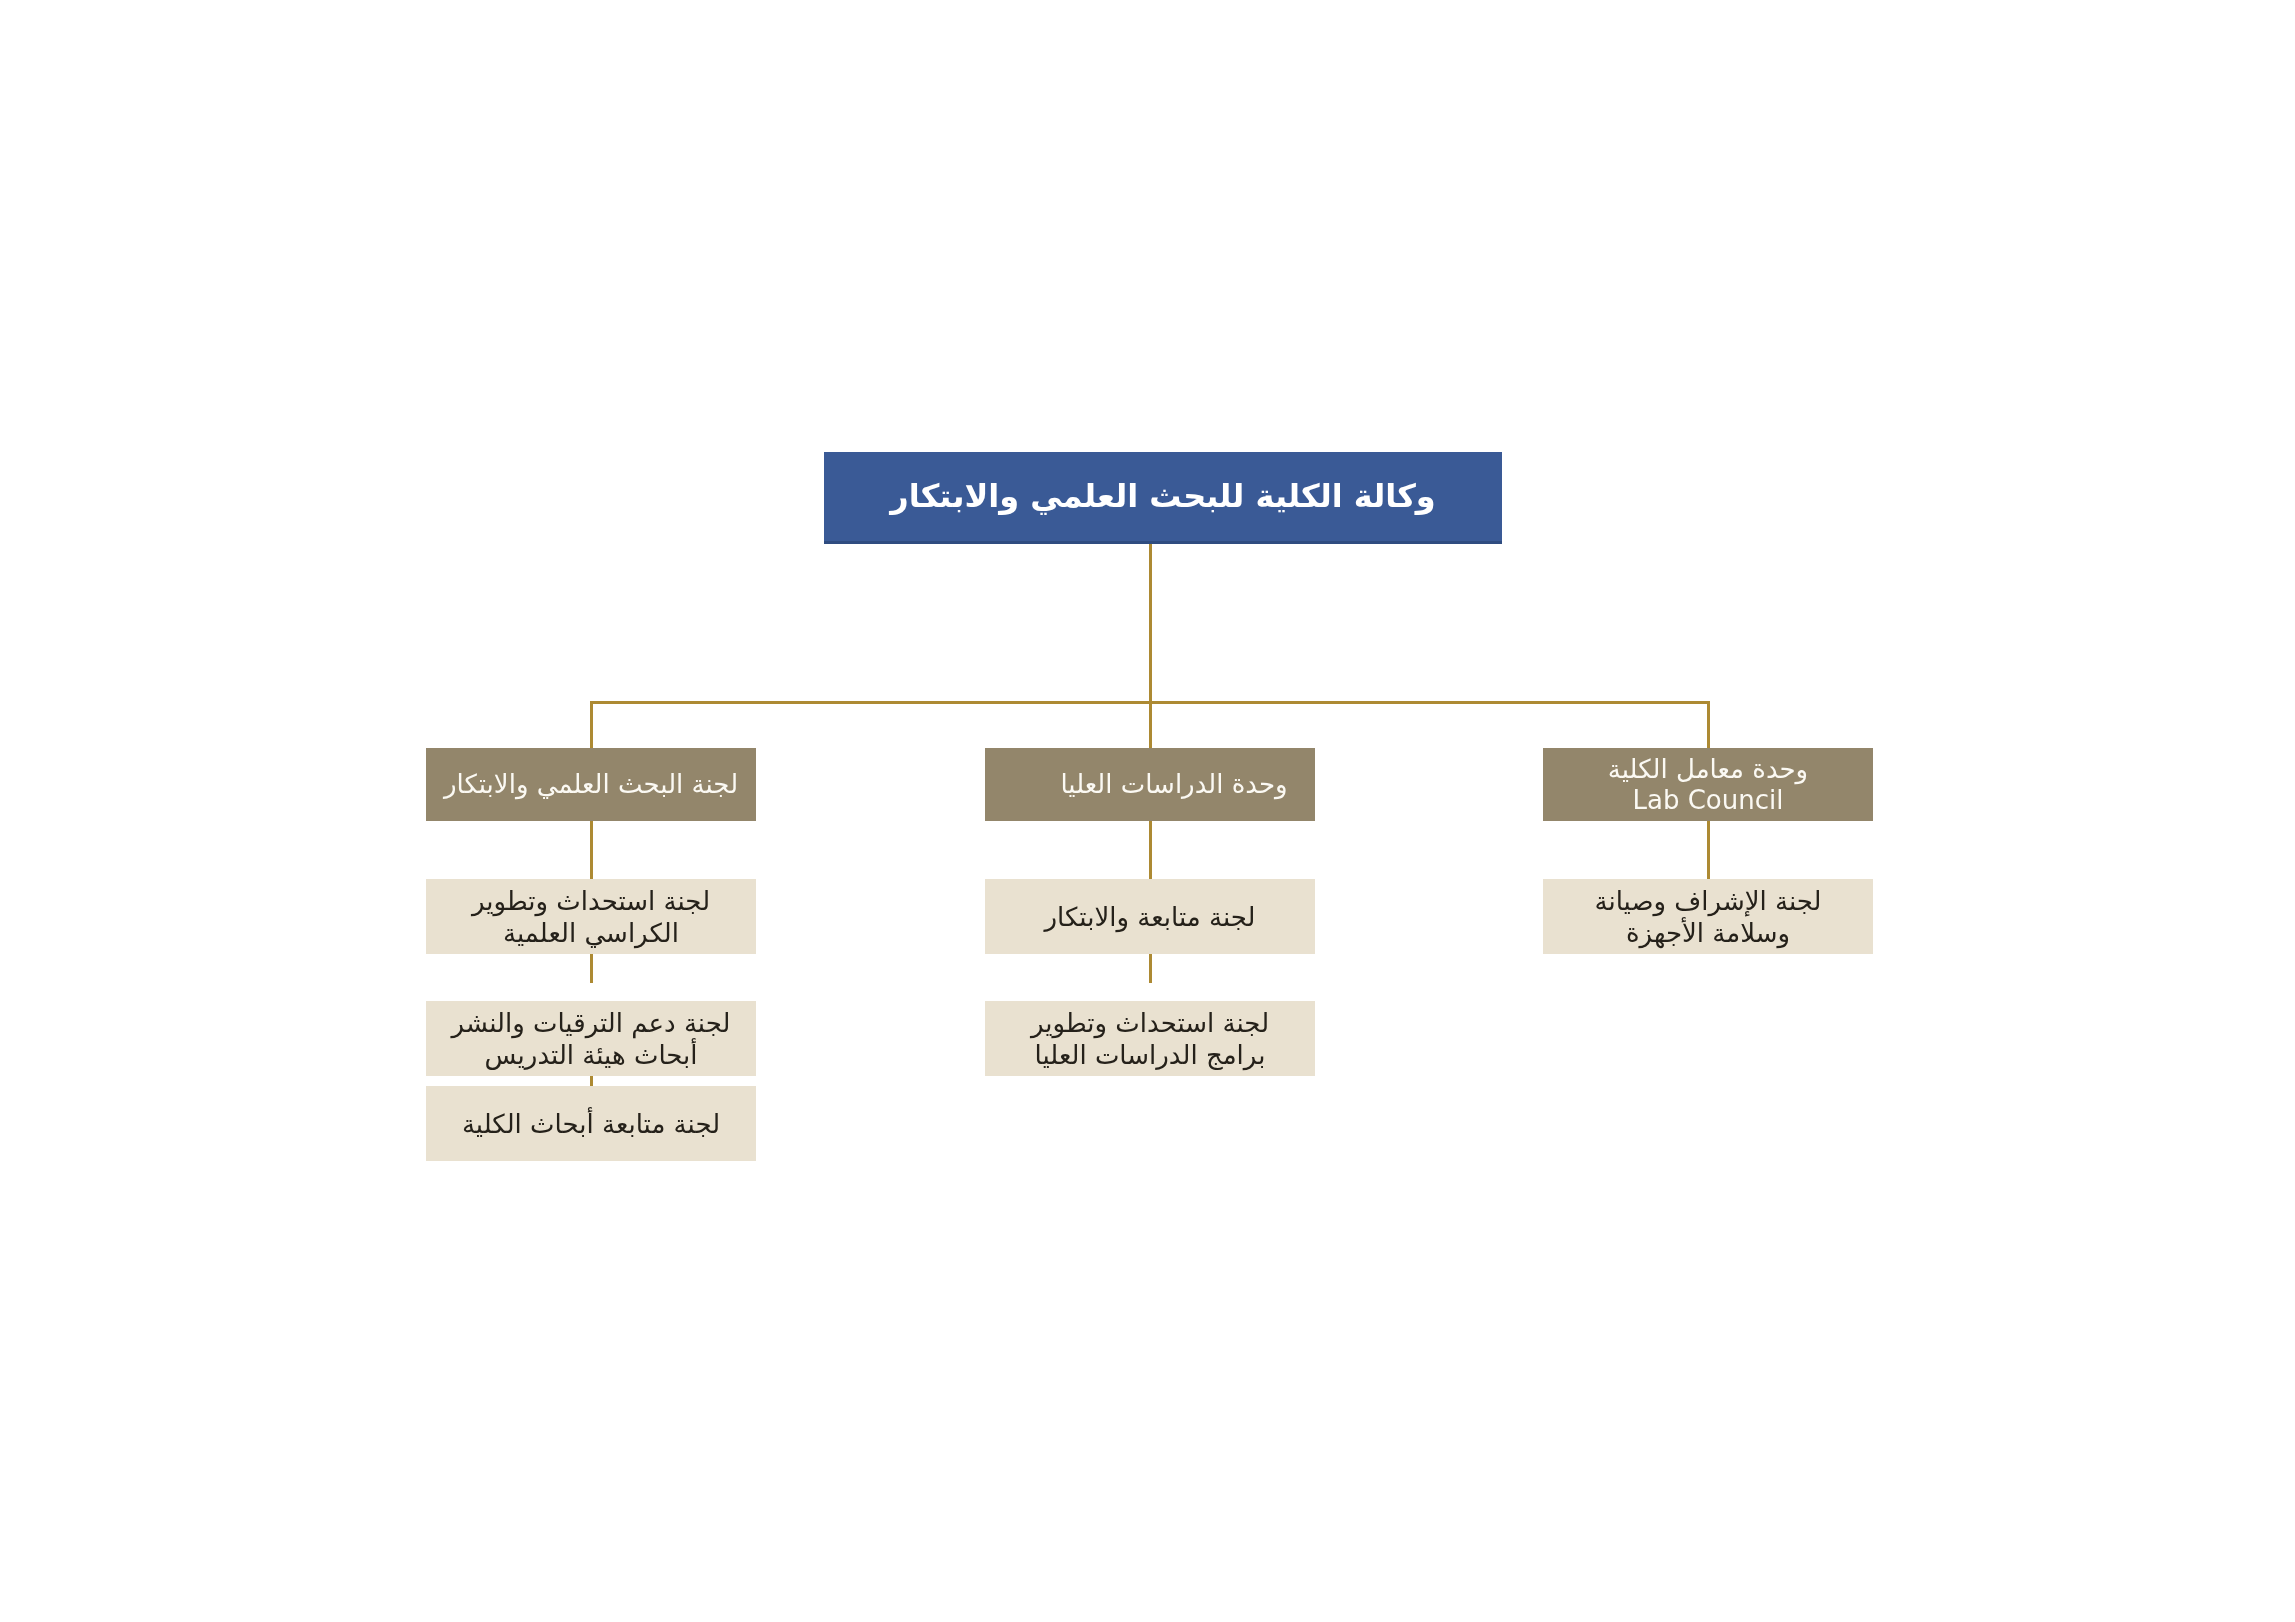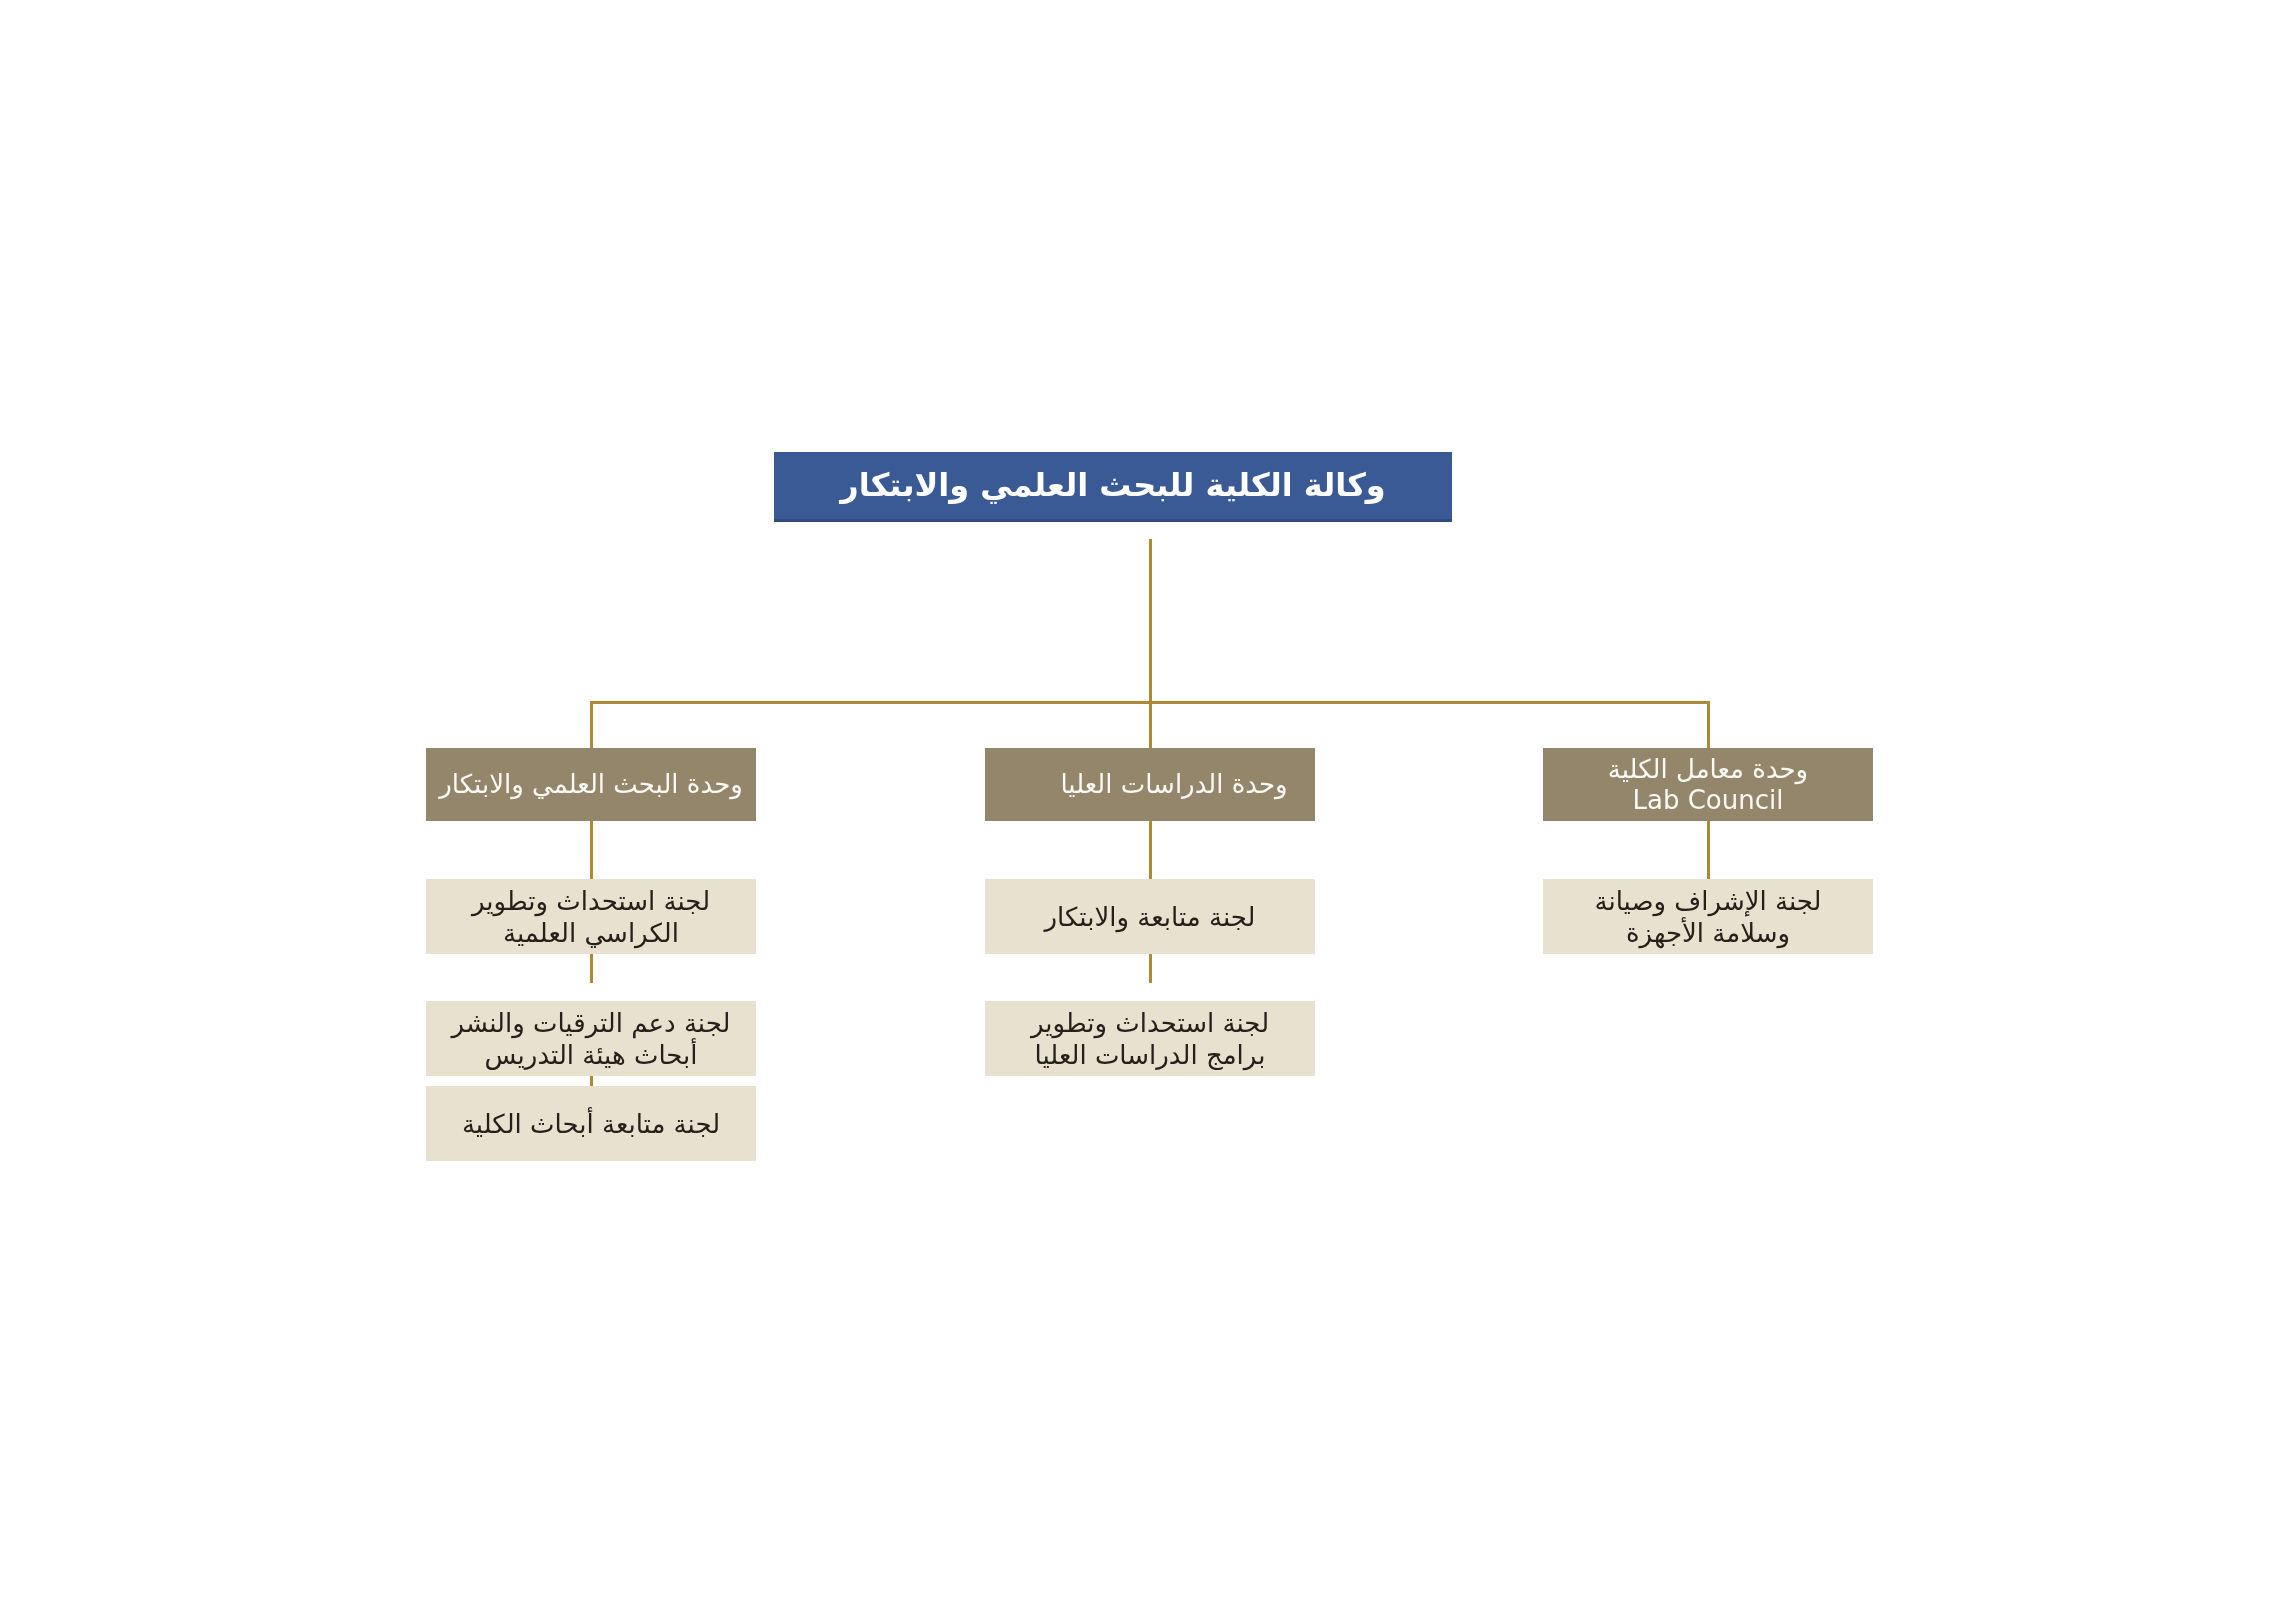--- a/index.html
+++ b/index.html
@@ -11,21 +11,21 @@
     overflow:hidden;
   }
   .box{
     position:absolute;
     display:flex;flex-direction:column;
     align-items:center;justify-content:center;
     text-align:center;
     box-sizing:border-box;
   }
   .root-box{
-    left:774px;top:452px;width:678px;height:70px;
+    left:824px;top:452px;width:678px;height:92px;
     background:#3A5A96;
     border-bottom:3.3px solid #2F4C80;
     color:#ffffff;
     font-size:32px;font-weight:bold;
     line-height:39px;
   }
   .unit-box{
     width:330px;height:73px;top:748px;
     background:#93866B;
     color:#FBF9F3;
@@ -77,21 +77,21 @@
   <div class="line v u2c-right"></div>
   <div class="line v c2c-l1"></div>
   <div class="line v c2c-l2"></div>
   <div class="line v c2c-m1"></div>
 
   <div class="box root-box">
     <span class="txt">وكالة الكلية للبحث العلمي والابتكار</span>
   </div>
 
   <div class="box unit-box unit-left">
-    <span class="txt">وحدة البحث العلمي والابتكار</span>
+    <span class="txt">لجنة البحث العلمي والابتكار</span>
   </div>
 
   <div class="box unit-box unit-mid">
     <span class="txt">وحدة الدراسات العليا</span>
   </div>
 
   <div class="box unit-box unit-right">
     <span class="txt">وحدة معامل الكلية</span>
     <span class="txt latin">Lab Council</span>
   </div>

